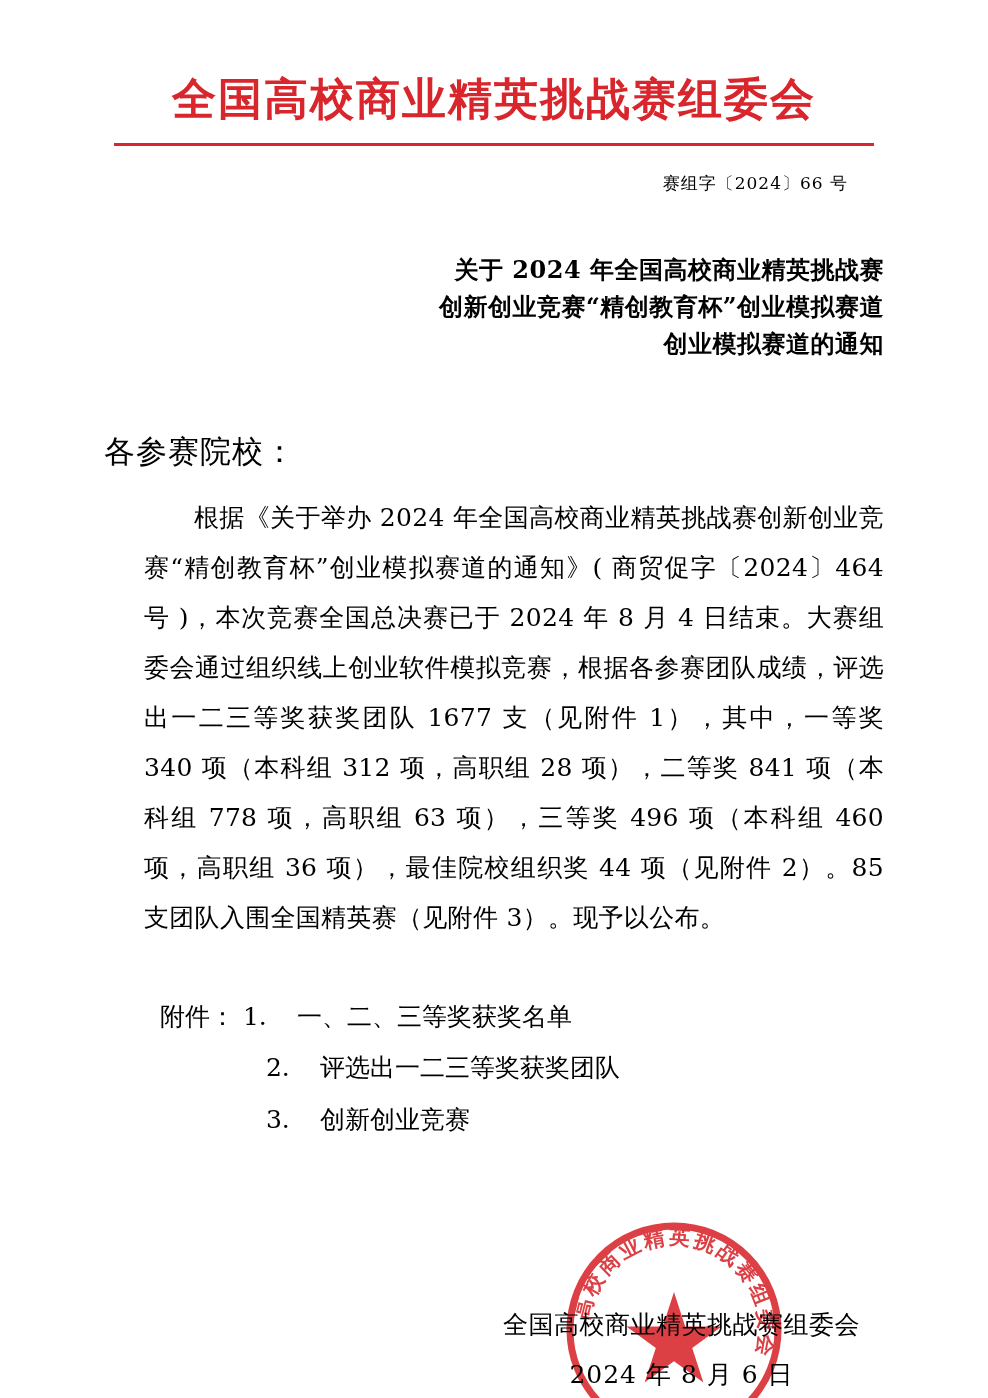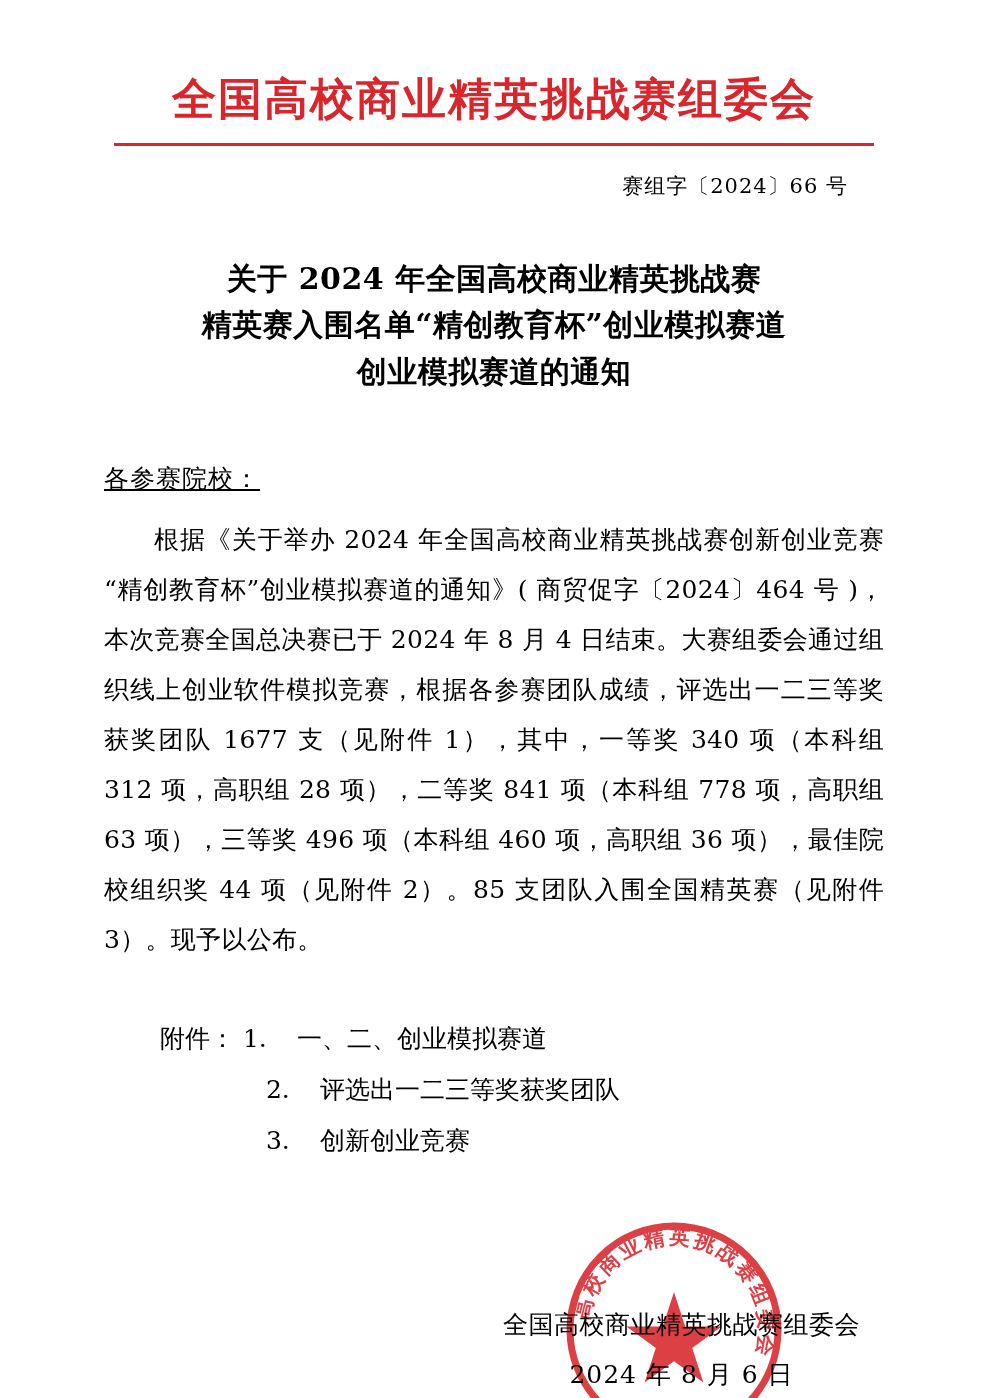--- a/index.html
+++ b/index.html
@@ -40,56 +40,56 @@
   .masthead-rule {
     margin: 18px auto 0 auto;
     width: 760px;
     height: 3px;
     background: #d8262c;
   }
 
   .doc-number {
     margin-top: 26px;
     text-align: right;
-    font-size: 21px;
+    font-size: 17px;
     letter-spacing: 1px;
     padding-right: 36px;
   }
 
   
   .doc-title {
     margin-top: 56px;
-    text-align: center;
+    text-align: right;
     font-weight: bold;
-    font-size: 30px;
+    font-size: 24px;
     line-height: 1.55;
     letter-spacing: 0.5px;
   }
   .doc-title .line {
     display: block;
     white-space: nowrap;
   }
 
   
   .salutation {
     margin-top: 60px;
-    font-size: 25px;
+    font-size: 31px;
     line-height: 1.9;
     letter-spacing: 1px;
-    text-decoration: underline;
   }
 
   .body-para {
     margin-top: 12px;
     font-size: 25px;
     line-height: 2.0;
     letter-spacing: 0.3px;
     text-align: justify;
     text-justify: inter-ideograph;
     text-indent: 2em;
+    margin-left: 40px;
   }
 
   
   .attachments {
     margin-top: 48px;
     padding-left: 56px;
     font-size: 25px;
     line-height: 2.05;
   }
   .att-row {
@@ -142,33 +142,33 @@
 
 <div class="page">
 
   <div class="masthead">全国高校商业精英挑战赛组委会</div>
   <div class="masthead-rule"></div>
 
   <div class="doc-number">赛组字〔2024〕66 号</div>
 
   <div class="doc-title">
     <span class="line">关于 2024 年全国高校商业精英挑战赛</span>
-    <span class="line">精英赛入围名单“精创教育杯”创业模拟赛道</span>
+    <span class="line">创新创业竞赛“精创教育杯”创业模拟赛道</span>
     <span class="line">创业模拟赛道的通知</span>
   </div>
 
   <div class="salutation">各参赛院校：</div>
 
   <div class="body-para">根据《关于举办 2024 年全国高校商业精英挑战赛创新创业竞赛“精创教育杯”创业模拟赛道的通知》( 商贸促字〔2024〕464 号 )，本次竞赛全国总决赛已于 2024 年 8 月 4 日结束。大赛组委会通过组织线上创业软件模拟竞赛，根据各参赛团队成绩，评选出一二三等奖获奖团队 1677 支（见附件 1），其中，一等奖 340 项（本科组 312 项，高职组 28 项），二等奖 841 项（本科组 778 项，高职组 63 项），三等奖 496 项（本科组 460 项，高职组 36 项），最佳院校组织奖 44 项（见附件 2）。85 支团队入围全国精英赛（见附件 3）。现予以公布。</div>
 
   <div class="attachments">
     <span class="att-row">
       <span class="att-label">附件：</span>
       <span class="att-num">1.</span>
-      <span>一、二、创业模拟赛道</span>
+      <span>一、二、三等奖获奖名单</span>
     </span>
     <span class="att-row">
       <span class="att-indent"></span>
       <span class="att-num">2.</span>
       <span>评选出一二三等奖获奖团队</span>
     </span>
     <span class="att-row">
       <span class="att-indent"></span>
       <span class="att-num">3.</span>
       <span>创新创业竞赛</span>

